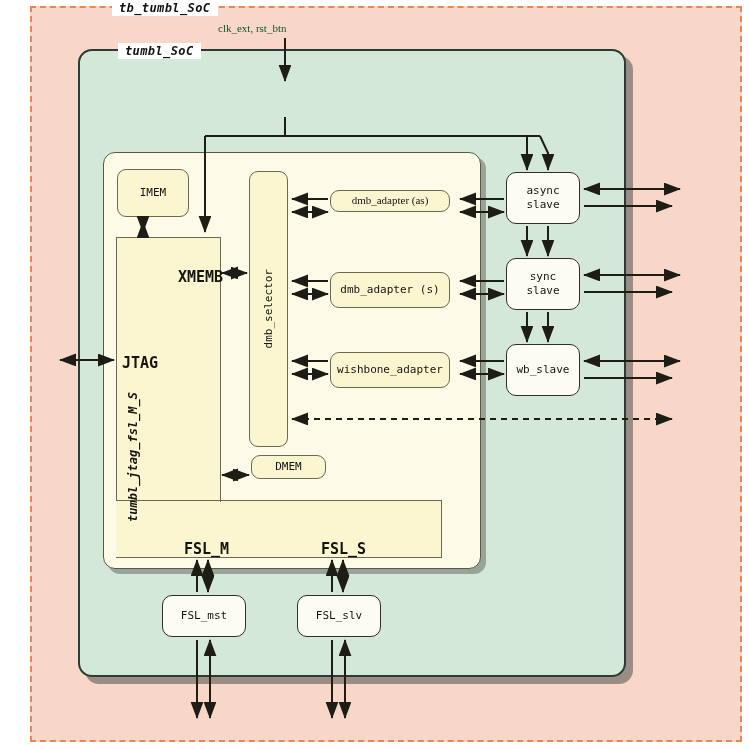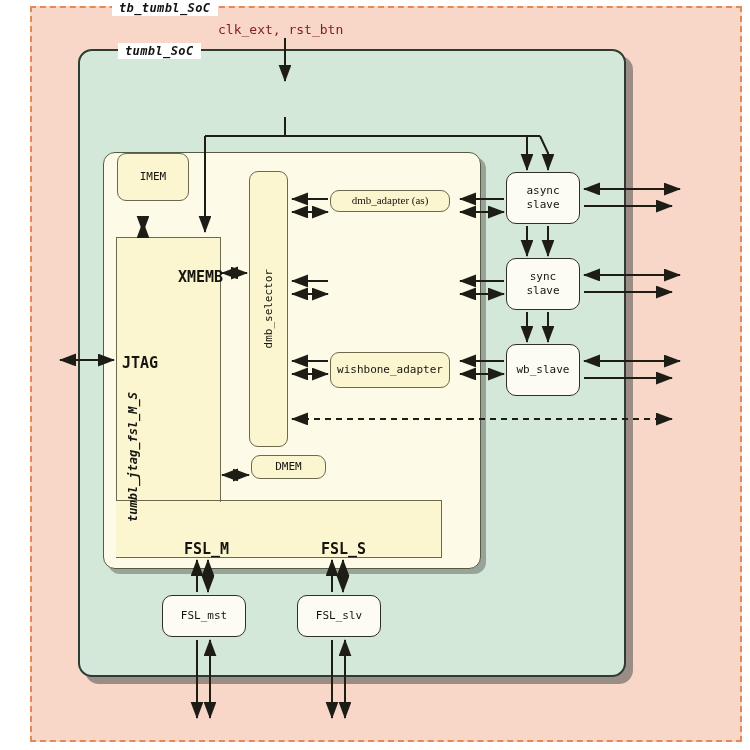--- a/index.html
+++ b/index.html
@@ -64,21 +64,21 @@
   .vert-text{
     writing-mode:vertical-rl;transform:rotate(180deg);
   }
 
   
   .tag{
     position:absolute;background:#ffffff;padding:1px 7px;font-weight:bold;
     font-style:italic;font-size:12px;color:#111;letter-spacing:.4px;z-index:30;
   }
   .plain-label{
-    position:absolute;font-size:13px;color:#7f1d1d;white-space:nowrap;z-index:25;
+    position:absolute;font-size:11px;color:#14532d;white-space:nowrap;z-index:25;font-family:Liberation Serif, serif;
   }
   .port-label{
     position:absolute;font-size:15px;font-weight:bold;color:#15150f;
     white-space:nowrap;z-index:25;font-family:"DejaVu Sans Mono","Liberation Mono",monospace;
   }
   .vlabel{
     position:absolute;font-size:12px;font-weight:bold;font-style:italic;
     color:#15150f;white-space:nowrap;z-index:26;
     writing-mode:vertical-rl;transform:rotate(180deg);
   }
@@ -123,30 +123,31 @@
   <div class="inner-yellow"></div>
 
   <div class="lshape-col"></div>
   <div class="lshape-bar"></div>
   <div class="lshape-patchv"></div>
   <div class="lshape-right-edge"></div>
 
   <div class="vlabel" style="left:126px;top:392px;">tumbl_jtag_fsl_M_S</div>
 
 
-  <div class="node yel" style="left:117px;top:153px;width:72px;height:48px;">IMEM</div>
+  <div class="node yel" style="left:117px;top:169px;width:72px;height:48px;">IMEM</div>
 
   <div class="node yel" style="left:249px;top:171px;width:39px;height:276px;">
     <span class="vert-text">dmb_selector</span>
   </div>
 
   <div class="node yel" style="left:251px;top:455px;width:75px;height:24px;">DMEM</div>
 
   <div class="node yel stack" style="left:330px;top:190px;width:120px;height:22px;font-family:Liberation Serif, serif;">dmb_adapter (as)</div>
 
+  <div class="node yel stack" style="left:330px;top:272px;width:120px;height:36px;">dmb_adapter (s)</div>
 
   <div class="node yel stack" style="left:330px;top:352px;width:120px;height:36px;">wishbone_adapter</div>
 
   <div class="node wht stack-wht" style="left:506px;top:172px;width:74px;height:52px;">async
 slave</div>
 
   <div class="node wht stack-wht" style="left:506px;top:258px;width:74px;height:52px;">sync
 slave</div>
 
   <div class="node wht stack-wht" style="left:506px;top:344px;width:74px;height:52px;">wb_slave</div>

